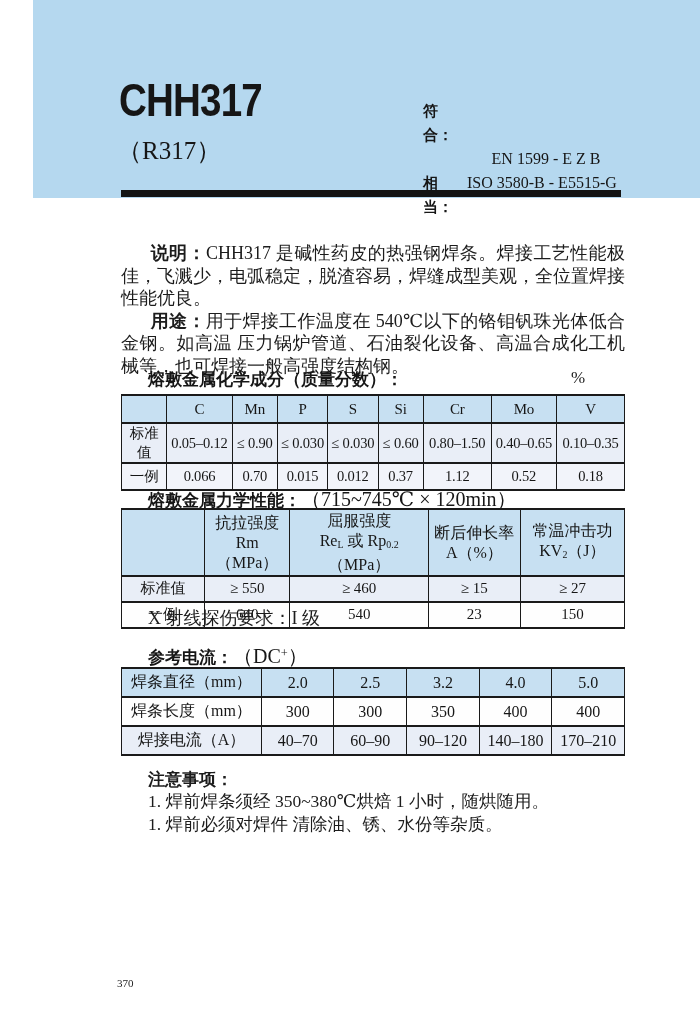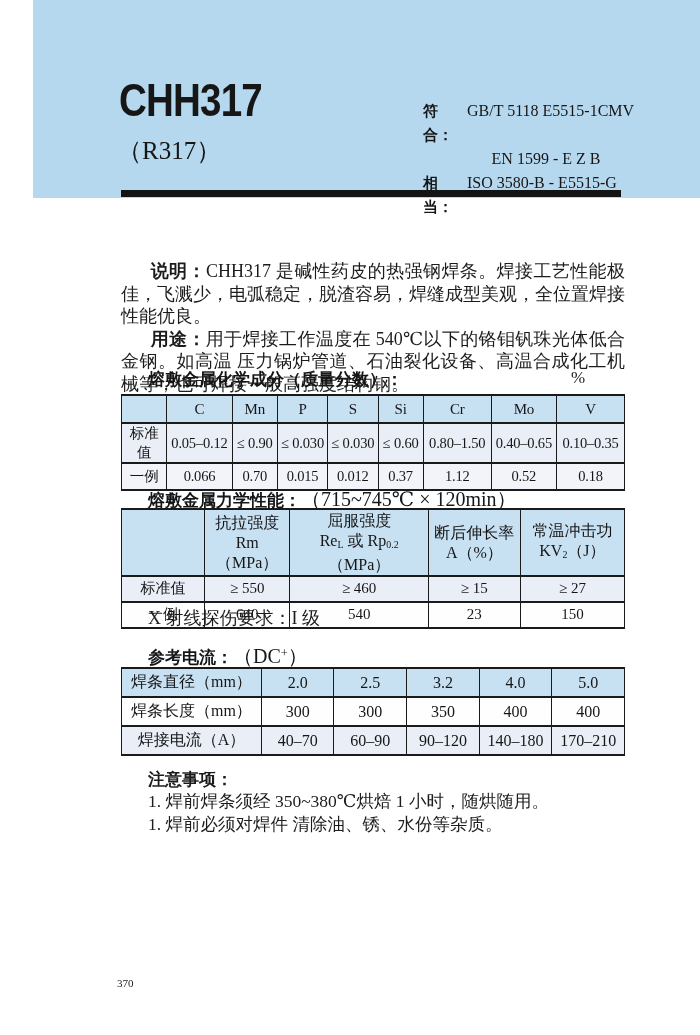--- a/index.html
+++ b/index.html
@@ -17,21 +17,21 @@
   }
   .alias{position:absolute;left:84px;top:134px;font-size:25px;color:#161616;white-space:nowrap;}
   .standards{position:absolute;left:390px;top:99px;width:202px;font-size:16px;line-height:24px;color:#161616;}
   .std-row{display:flex;}
   .std-label{width:44px;flex:0 0 44px;font-family:"Liberation Sans","DejaVu Sans",sans-serif;font-weight:bold;font-size:15px;}
   .std-value{flex:1;white-space:nowrap;}
   .std-center{text-align:center;}
   .black-bar{position:absolute;left:88px;top:190px;width:500px;height:7px;background:#141414;}
   
   .content{position:absolute;left:88px;top:0;width:504px;}
-  .intro{position:absolute;left:0;top:260px;width:504px;font-size:18px;line-height:22.6px;text-align:justify;}
+  .intro{position:absolute;left:0;top:242px;width:504px;font-size:18px;line-height:22.6px;text-align:justify;}
   .intro p{margin:0;text-indent:1.65em;}
   .plabel{font-family:"Liberation Sans","DejaVu Sans",sans-serif;font-weight:bold;}
   .sec-title{
     position:absolute;left:27px;font-family:"Liberation Sans","DejaVu Sans",sans-serif;
     font-weight:bold;font-size:17px;white-space:nowrap;color:#161616;
   }
   .sec-cond{font-family:"Liberation Serif","DejaVu Serif",serif;font-weight:normal;font-size:20px;}
   .unit-pct{position:absolute;left:450px;font-weight:normal;font-family:"Liberation Serif","DejaVu Serif",serif;font-size:17px;}
   
   table{border-collapse:collapse;table-layout:fixed;position:absolute;left:0;width:504px;
@@ -64,21 +64,20 @@
 <body>
 
 <div class="page">
 
   <div class="band">
     <div class="model">CHH317</div>
     <div class="alias">（R317）</div>
     <div class="standards">
       <div class="std-row">
         <span class="std-label">符合：</span>
-        <span class="std-value">GB/T 5118 E5515-1CMV</span>
       </div>
       <div class="std-row">
         <span class="std-label"></span>
         <span class="std-value std-center">EN 1599 - E Z B</span>
       </div>
       <div class="std-row">
         <span class="std-label">相当：</span>
         <span class="std-value">ISO 3580-B - E5515-G</span>
       </div>
     </div>

